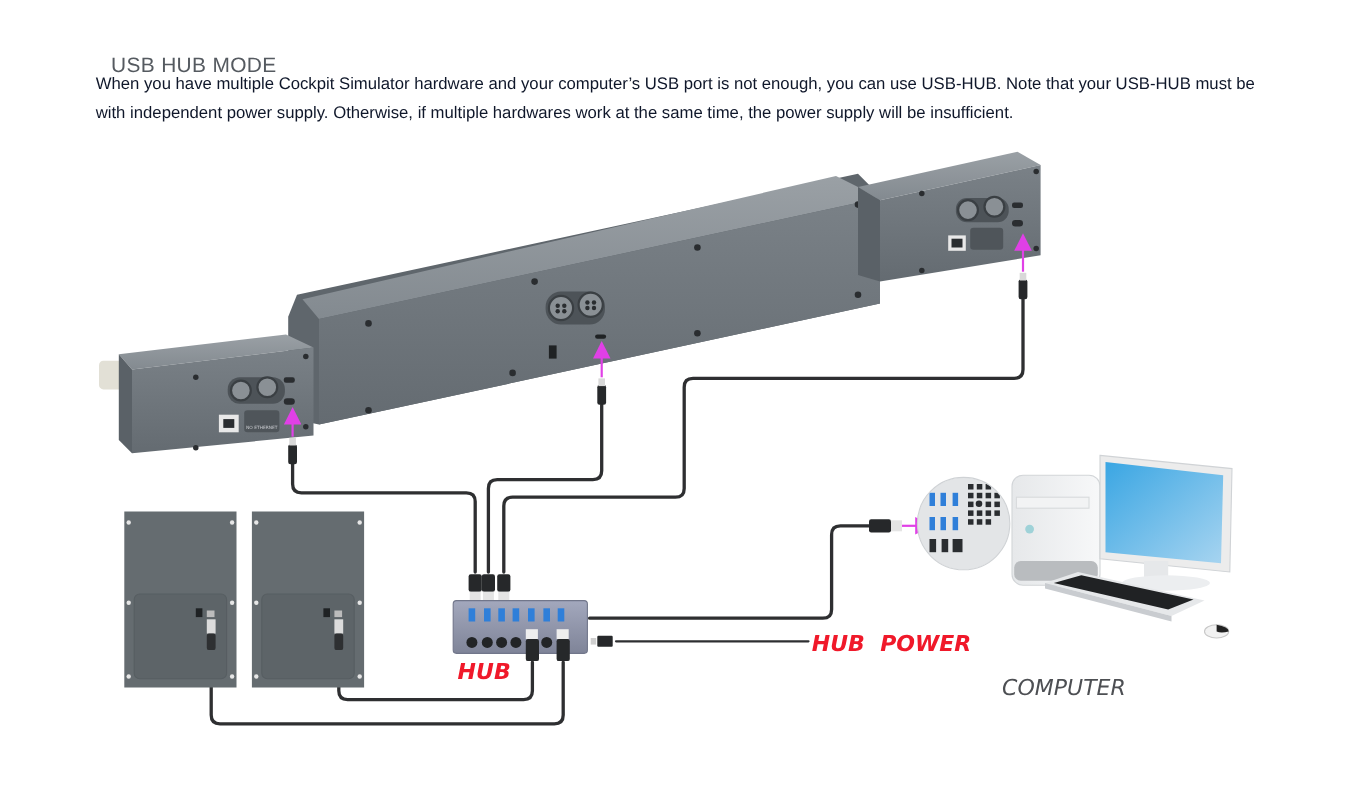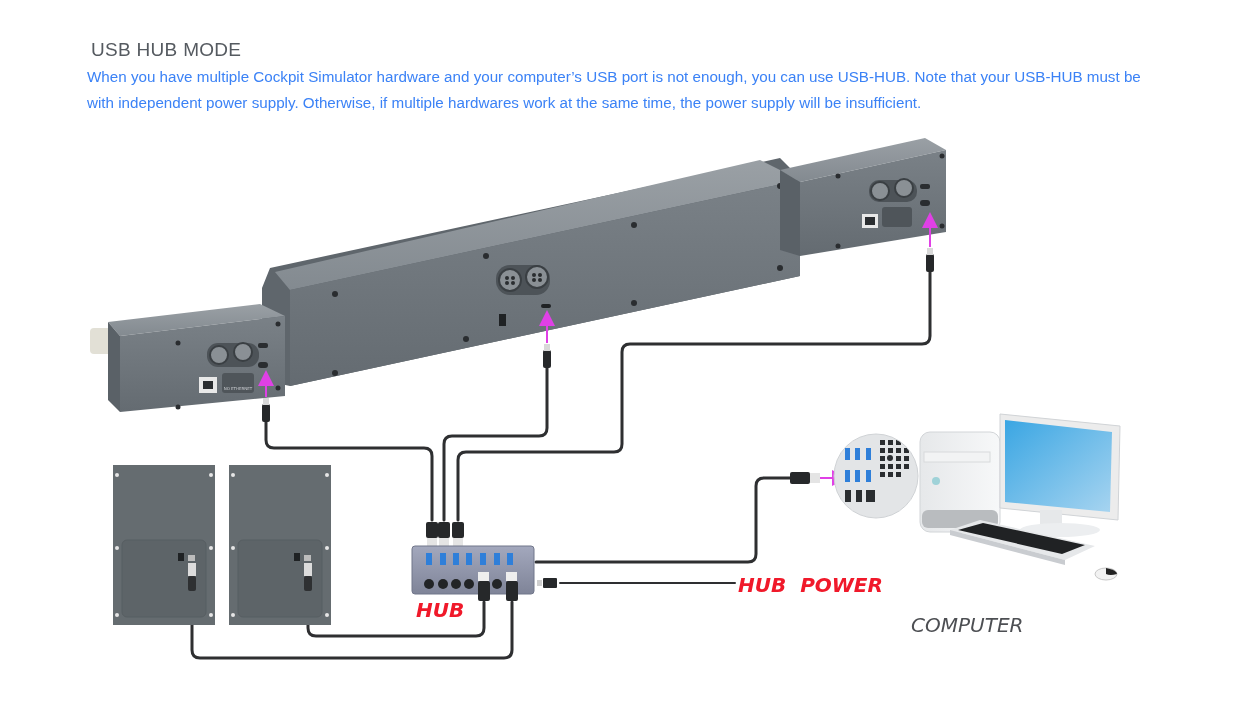--- a/index.html
+++ b/index.html
@@ -1,18 +1,18 @@
 <!DOCTYPE html>
 <html><head>
 <meta charset="utf-8">
 <style>
   html,body{margin:0;padding:0;background:#ffffff;}
   body{width:1240px;height:715px;position:relative;overflow:hidden;font-family:"Liberation Sans","DejaVu Sans",sans-serif;}
-  .title{position:absolute;left:87px;top:35px;font-size:19px;color:#555a60;letter-spacing:0.3px;font-weight:400;margin:4px;}
-  .desc{position:absolute;left:87px;top:64px;width:1060px;font-size:15.2px;line-height:26px;color:#3b82f6;margin:0;}
+  .title{position:absolute;left:87px;top:35px;font-size:19px;color:#555a60;letter-spacing:0.3px;font-weight:400;margin:14px;}
+  .desc{position:absolute;left:87px;top:64px;width:1060px;font-size:15.2px;line-height:26px;color:#0f172a;margin:0;}
   svg.diagram{position:absolute;left:0;top:0;}
   .lbl-red{font-family:"DejaVu Sans","Liberation Sans",sans-serif;font-style:italic;font-weight:bold;fill:#f0192a;}
   .lbl-gray{font-family:"DejaVu Sans","Liberation Sans",sans-serif;font-style:italic;fill:#4d4f53;}
   .tiny{font-family:"DejaVu Sans",sans-serif;fill:#c9ccd0;}
 </style>
 </head>
 <body>
 
 <h1 class="title">USB HUB MODE</h1>
 <p class="desc">When you have multiple Cockpit Simulator hardware and your computer’s USB port is not enough, you can use USB-HUB. Note that your USB-HUB must be with independent power supply. Otherwise, if multiple hardwares work at the same time, the power supply will be insufficient.</p>

